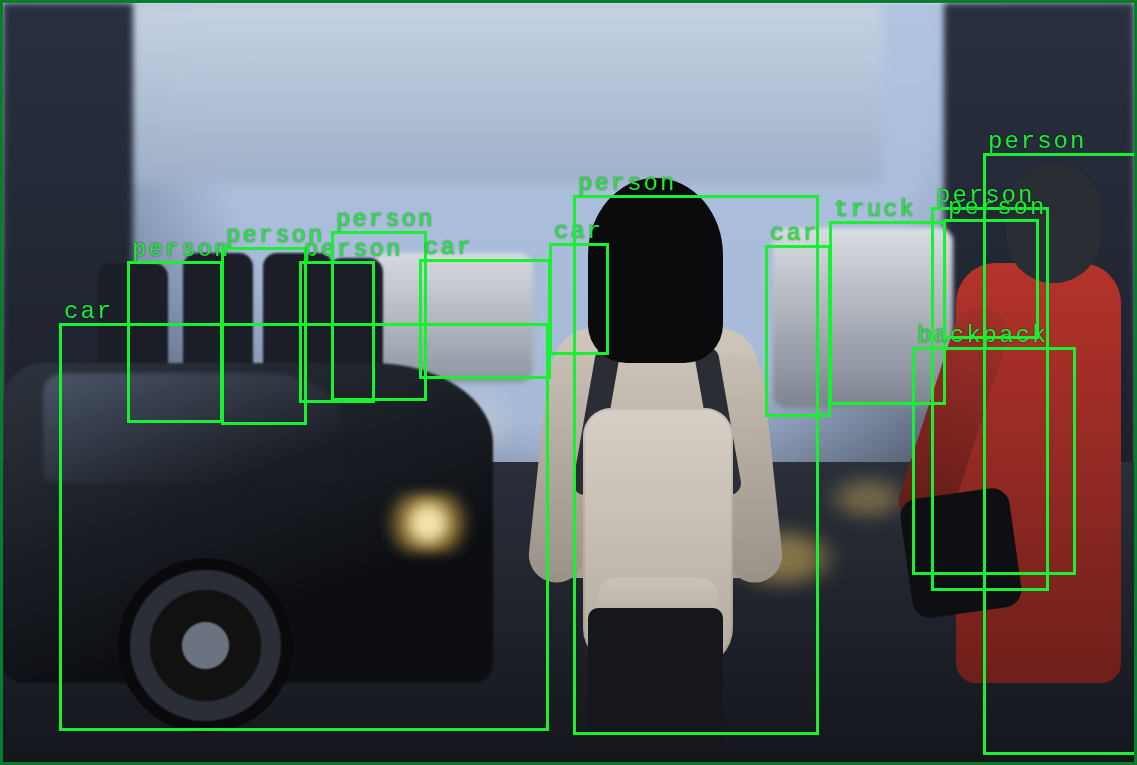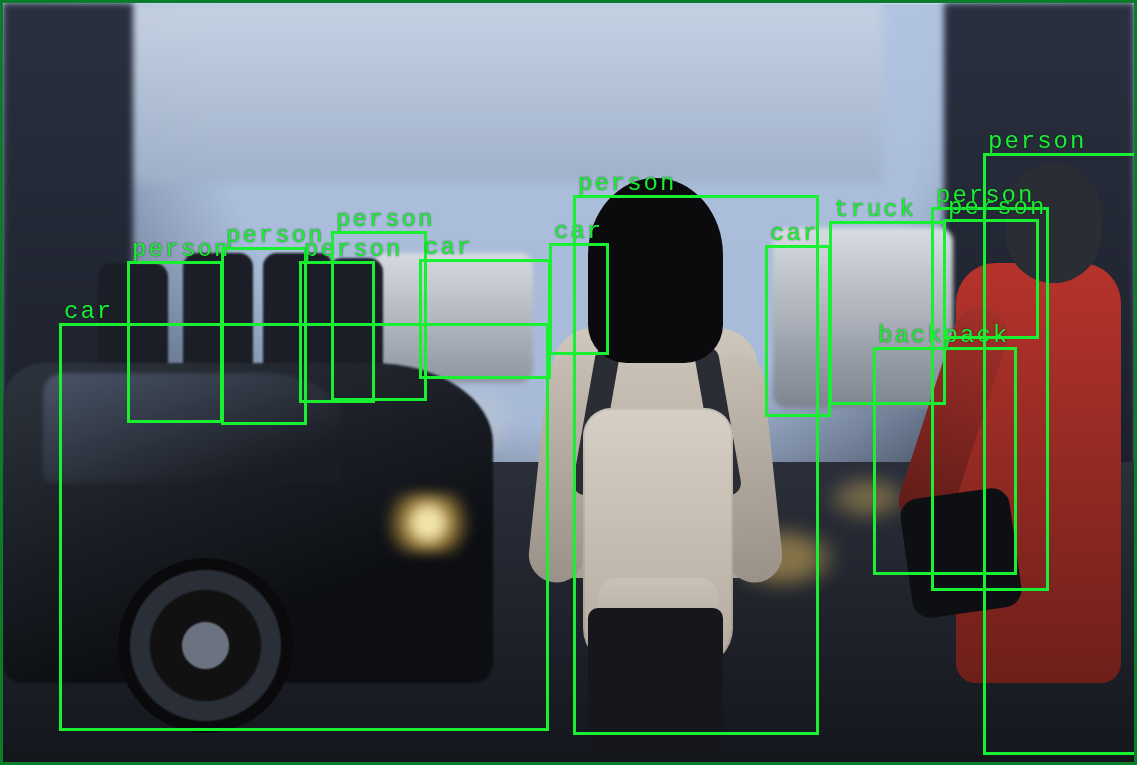--- a/index.html
+++ b/index.html
@@ -180,21 +180,21 @@
       </div>
       <div class="det" style="left: 530px; top: 192px; width: 246px; height: 540px;">
         <span class="lbl">person</span>
       </div>
       <div class="det" style="left: 722px; top: 242px; width: 66px; height: 172px;">
         <span class="lbl">car</span>
       </div>
       <div class="det" style="left: 786px; top: 218px; width: 117px; height: 184px;">
         <span class="lbl">truck</span>
       </div>
-      <div class="det" style="left: 830px; top: 344px; width: 144px; height: 228px;">
+      <div class="det" style="left: 869px; top: 344px; width: 164px; height: 228px;">
         <span class="lbl">backpack</span>
       </div>
       <div class="det" style="left: 888px; top: 204px; width: 118px; height: 384px;">
         <span class="lbl">person</span>
       </div>
       <div class="det" style="left: 900px; top: 216px; width: 96px; height: 120px;">
         <span class="lbl">person</span>
       </div>
       <div class="det" style="left: 940px; top: 150px; width: 178px; height: 602px;">
         <span class="lbl">person</span>

